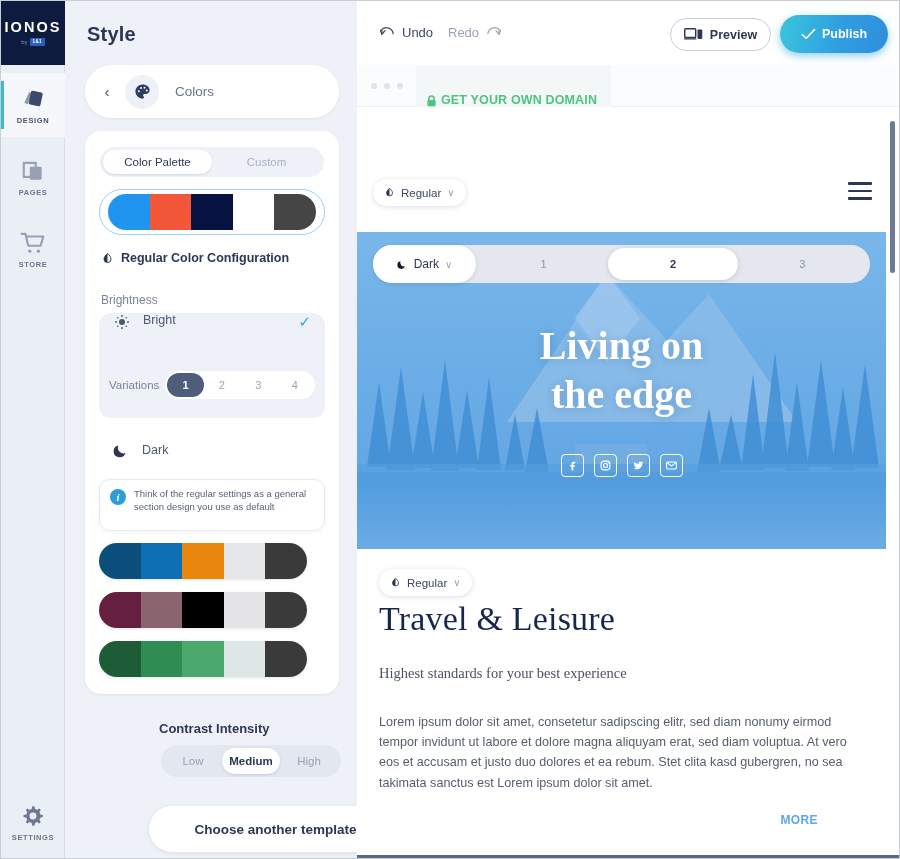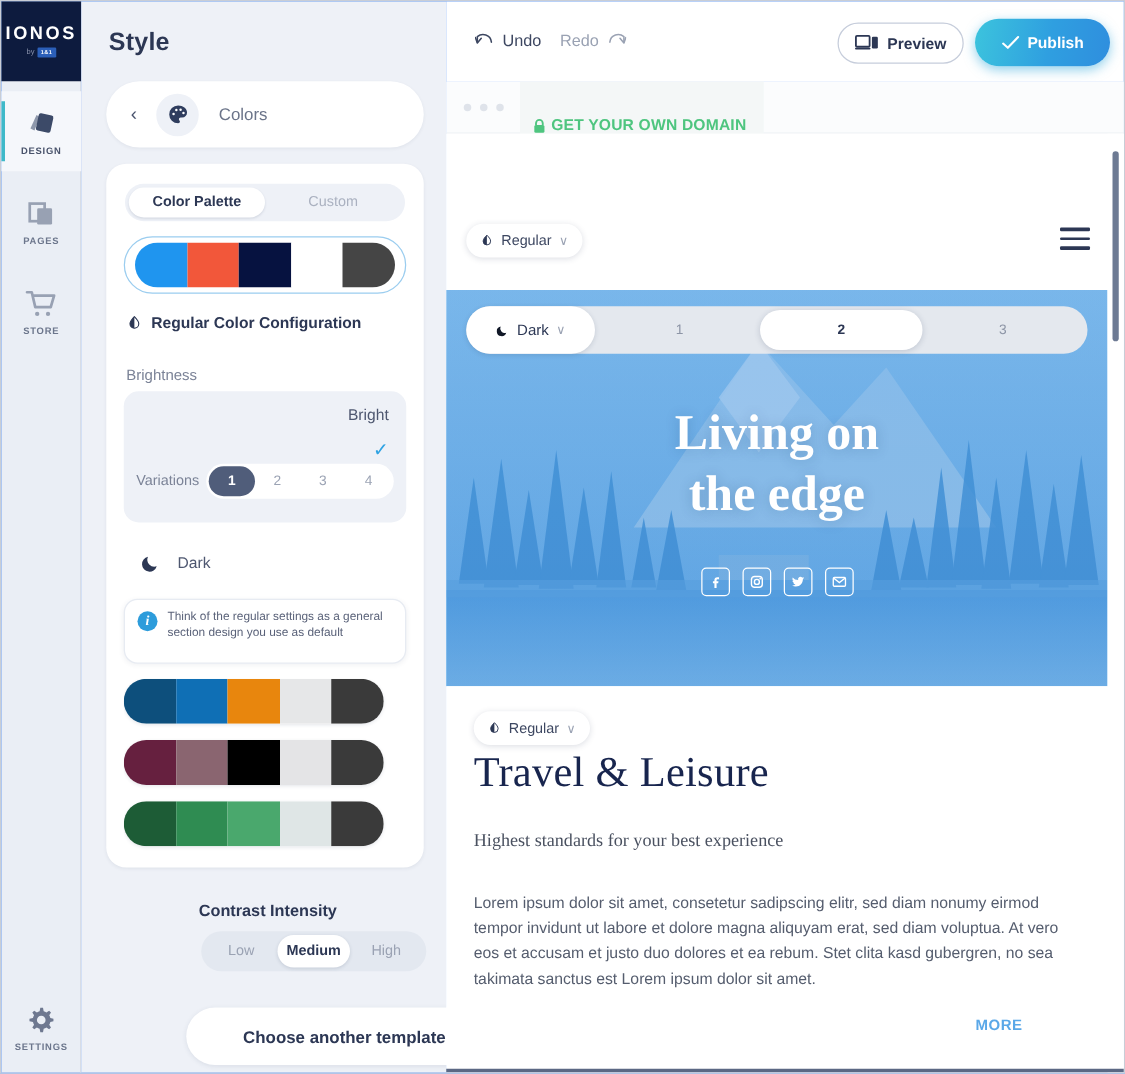--- a/index.html
+++ b/index.html
@@ -5,21 +5,21 @@
   * { box-sizing: border-box; margin: 0; padding: 0; }
   html, body {
     width: 900px; height: 859px;
     font-family: "Liberation Sans", sans-serif;
     background: #ffffff;
     overflow: hidden;
   }
   #app {
     position: relative;
     width: 900px; height: 859px;
-    background: #3b82f6;
+    background: #000000;
     border: 1px solid #c8cdd6;
     overflow: hidden;
   }
 
   
   #rail {
     position: absolute; left: 0; top: 0;
     width: 64px; height: 859px;
     background: #eaeef5;
     border-right: 1px solid #d8dde6;
@@ -118,21 +118,21 @@
     background: #eef1f7; border-radius: 15px;
     display: flex; align-items: center;
     padding: 3px;
   }
   #seg-tabs .seg {
     flex: 1; height: 24px; border-radius: 12px;
     display: flex; align-items: center; justify-content: center;
     font-size: 11.5px; color: #aab1c0; cursor: pointer;
   }
   #seg-tabs .seg.on {
-    background: #ffffff; color: #2c3754; font-weight: 700;
+    background: #ffffff; color: #2c3754; font-weight: 400;
     box-shadow: 0 1px 2px rgba(40,55,90,.14);
   }
 
   .swatch-row {
     display: flex; height: 36px; border-radius: 18px;
     overflow: hidden; width: 208px;
   }
   .swatch-row > span { flex: 1; display: block; }
 
   #active-palette {
@@ -152,23 +152,22 @@
     font-size: 12px; color: #7b8397;
   }
   #bright-block {
     position: absolute; left: 14px; top: 182px;
     width: 226px; height: 105px;
     background: #eef1f7; border-radius: 12px;
   }
   #bright-row {
     position: absolute; left: 0; top: 0;
     width: 226px; height: 52px;
-    display: flex; align-items: flex-end; padding: 0 14px;
+    display: flex; align-items: flex-start; padding: 0 14px;
     gap: 12px;
-    flex-direction: column;
   }
   #bright-row .name { font-size: 12.5px; color: #4e5770; }
   #bright-row .check { margin-left: auto; color: #2fa3e3; font-size: 15px; }
   #variations-row {
     position: absolute; left: 10px; top: 52px;
     width: 206px; height: 40px;
     display: flex; align-items: center; gap: 6px;
   }
   #variations-row .vlabel { font-size: 11.5px; color: #7b8397; }
   #var-pills {

